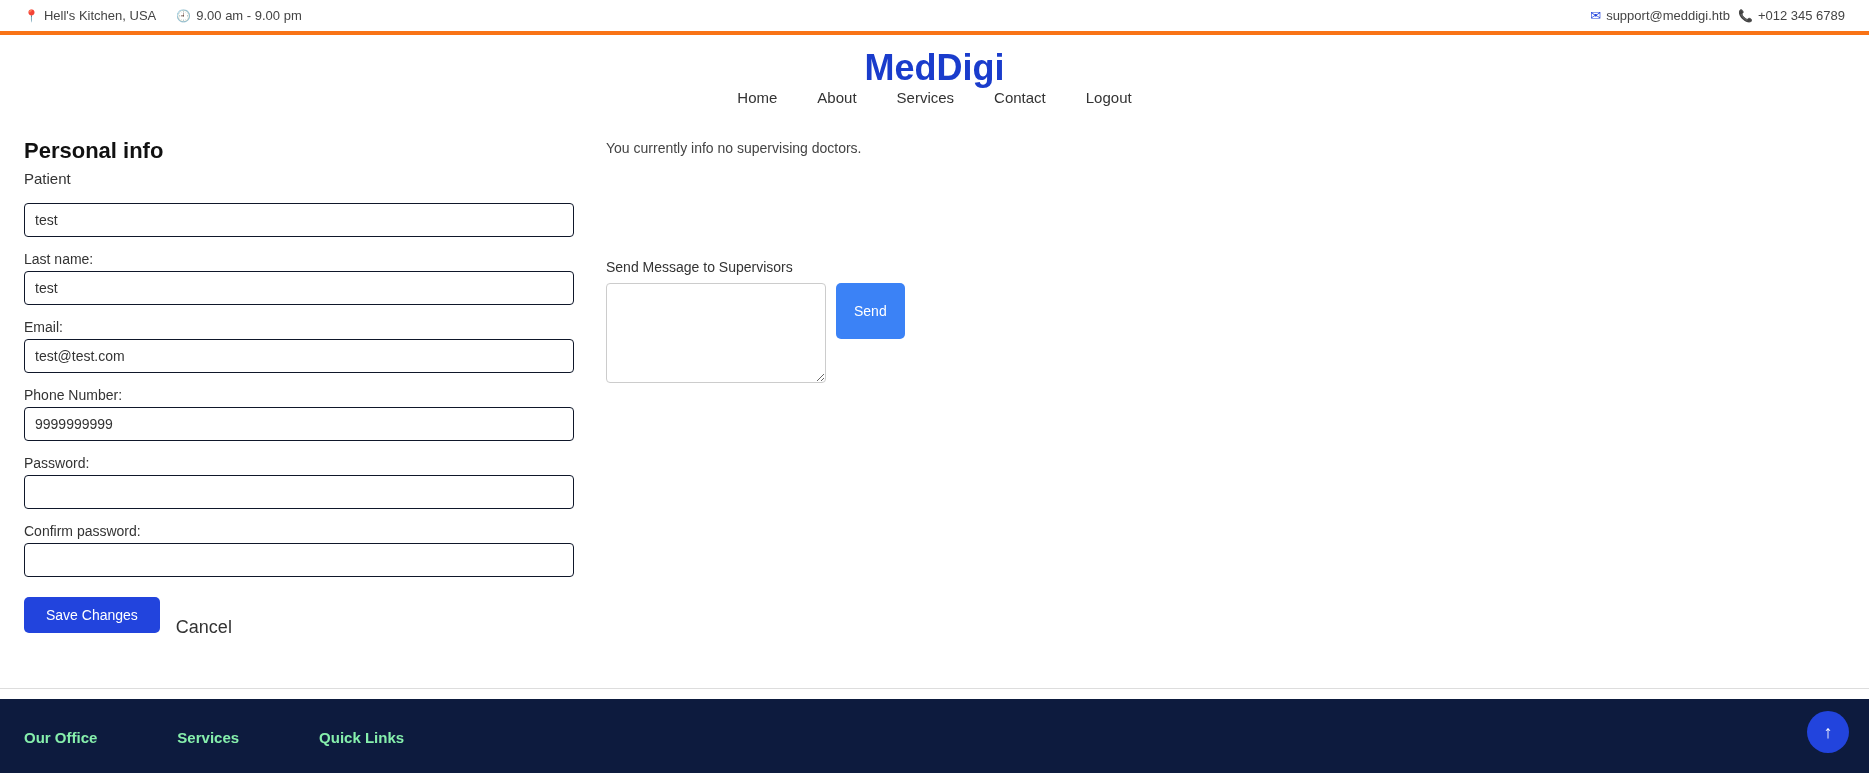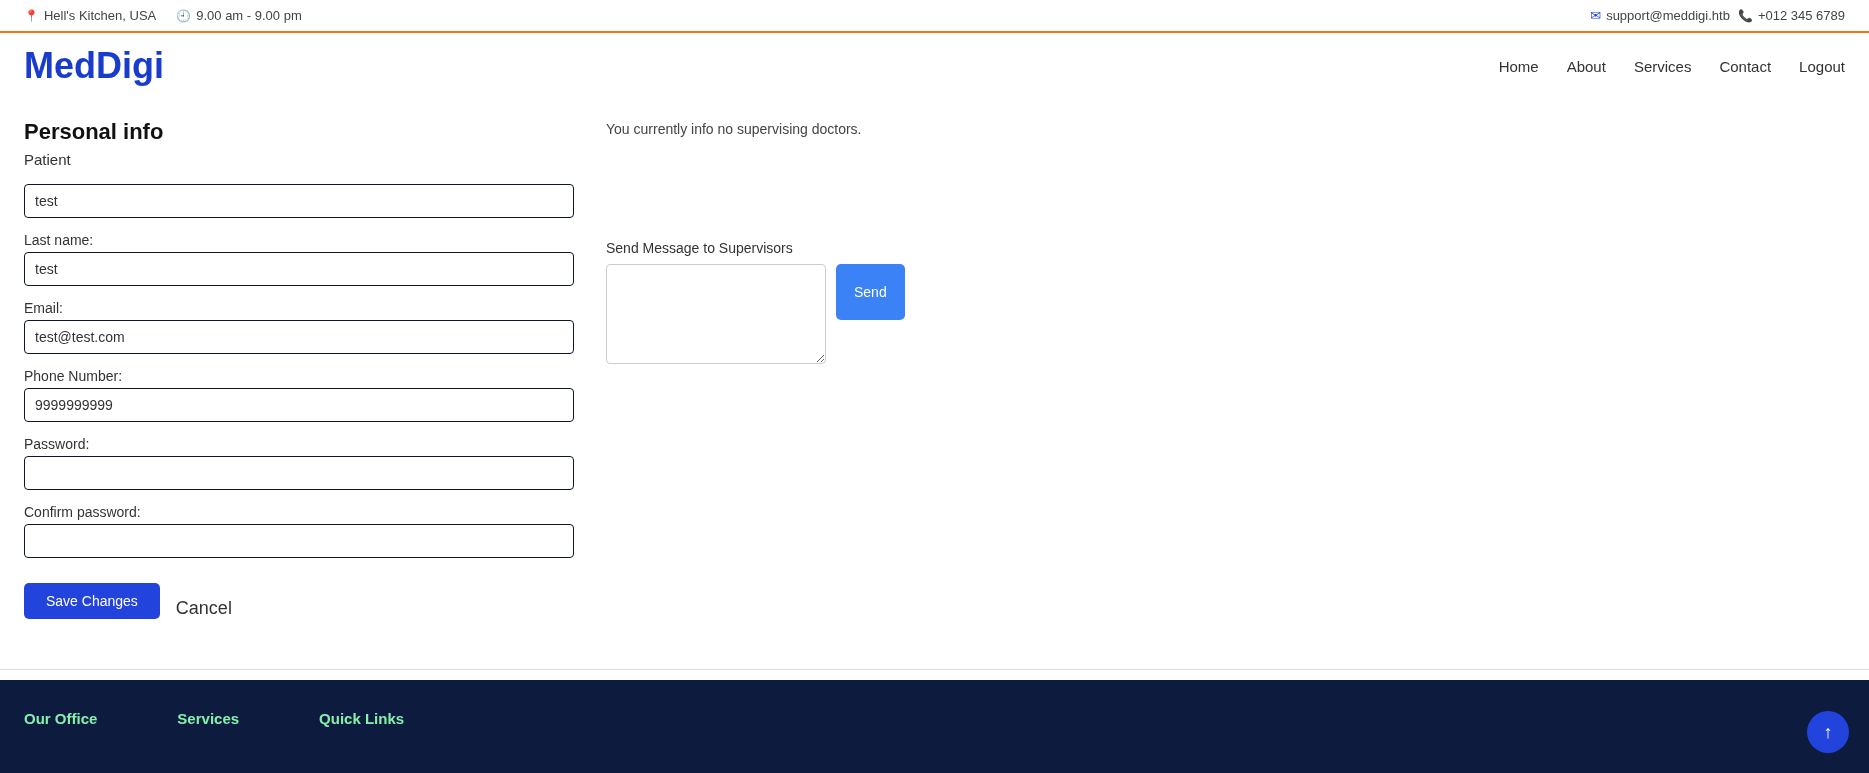--- a/index.html
+++ b/index.html
@@ -6,40 +6,41 @@
     body { font-family: Arial, sans-serif; font-size: 14px; color: #333; background: #fff; }
 
     
     .topbar {
       display: flex;
       align-items: center;
       justify-content: space-between;
       padding: 8px 24px;
       font-size: 13px;
       color: #444;
-      border-bottom: 2px solid #f97316;
+      border-bottom: 4px solid #f97316;
     }
     .topbar-left { display: flex; align-items: center; gap: 20px; }
     .topbar-right { display: flex; align-items: center; gap: 8px; text-align: center; }
     .topbar-item { display: flex; align-items: center; gap: 5px; }
 
     
     .header {
       display: flex;
       align-items: center;
       justify-content: space-between;
       padding: 12px 24px;
+      flex-direction: column;
     }
     .logo {
       font-size: 36px;
       font-weight: bold;
       color: #1a3ccc;
       text-decoration: none;
     }
-    nav { display: flex; gap: 28px; align-items: center; }
+    nav { display: flex; gap: 40px; align-items: center; }
     nav a {
       text-decoration: none;
       color: #333;
       font-size: 15px;
     }
 
     
     .main-content {
       display: flex;
       padding: 20px 24px 40px 24px;
@@ -80,21 +81,21 @@
       padding: 8px 10px;
       border: 1px solid #0f172a;
       border-radius: 4px;
       font-size: 14px;
       color: #333;
       outline: none;
     }
 
     .form-actions {
       display: flex;
-      align-items: flex-end;
+      align-items: flex-start;
       gap: 16px;
       margin-top: 20px;
     }
     .btn-save {
       background-color: #2244dd;
       color: #fff;
       border: none;
       border-radius: 5px;
       padding: 10px 22px;
       font-size: 14px;

